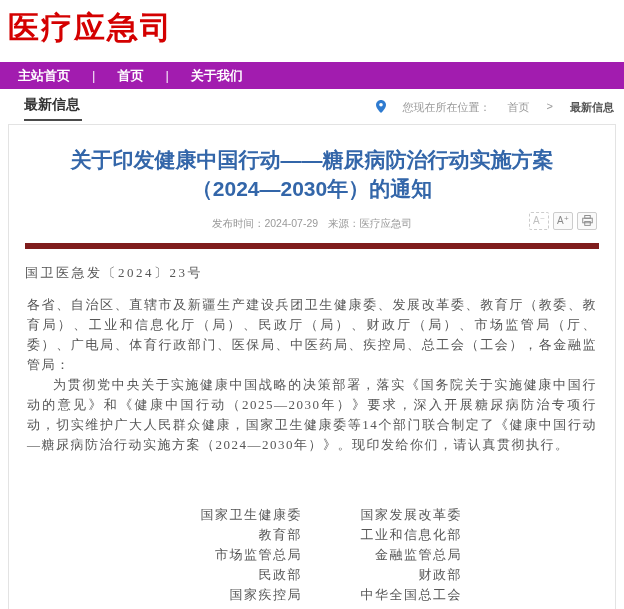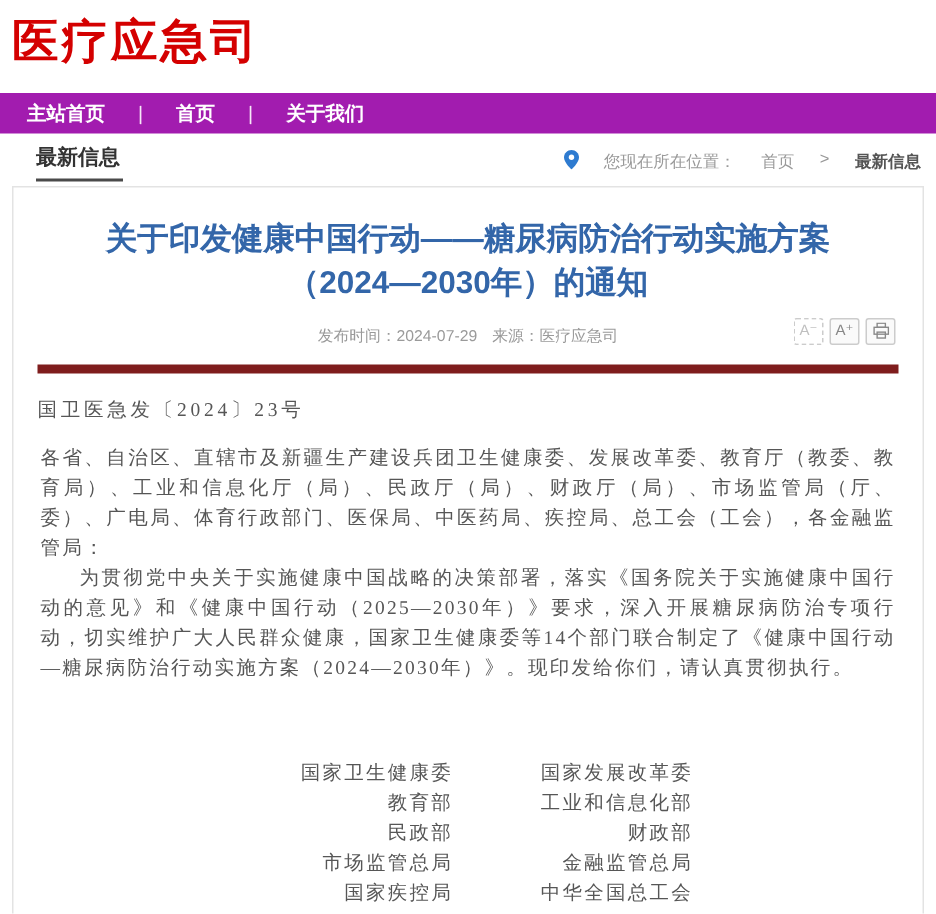--- a/index.html
+++ b/index.html
@@ -112,26 +112,26 @@
     <div class="sig-block">
       <div class="sig-row">
         <span class="sig-c1">国家卫生健康委</span>
         <span class="sig-c2">国家发展改革委</span>
       </div>
       <div class="sig-row">
         <span class="sig-c1">教育部</span>
         <span class="sig-c2">工业和信息化部</span>
       </div>
       <div class="sig-row">
+        <span class="sig-c1">市场监管总局</span>
+        <span class="sig-c2">金融监管总局</span>
+      </div>
+      <div class="sig-row">
         <span class="sig-c1">民政部</span>
         <span class="sig-c2">财政部</span>
-      </div>
-      <div class="sig-row">
-        <span class="sig-c1">市场监管总局</span>
-        <span class="sig-c2">金融监管总局</span>
       </div>
       <div class="sig-row">
         <span class="sig-c1">国家疾控局</span>
         <span class="sig-c2">中华全国总工会</span>
       </div>
       <div class="sig-date">2024年7月15日</div>
     </div>
 
   </div>
 </div>

